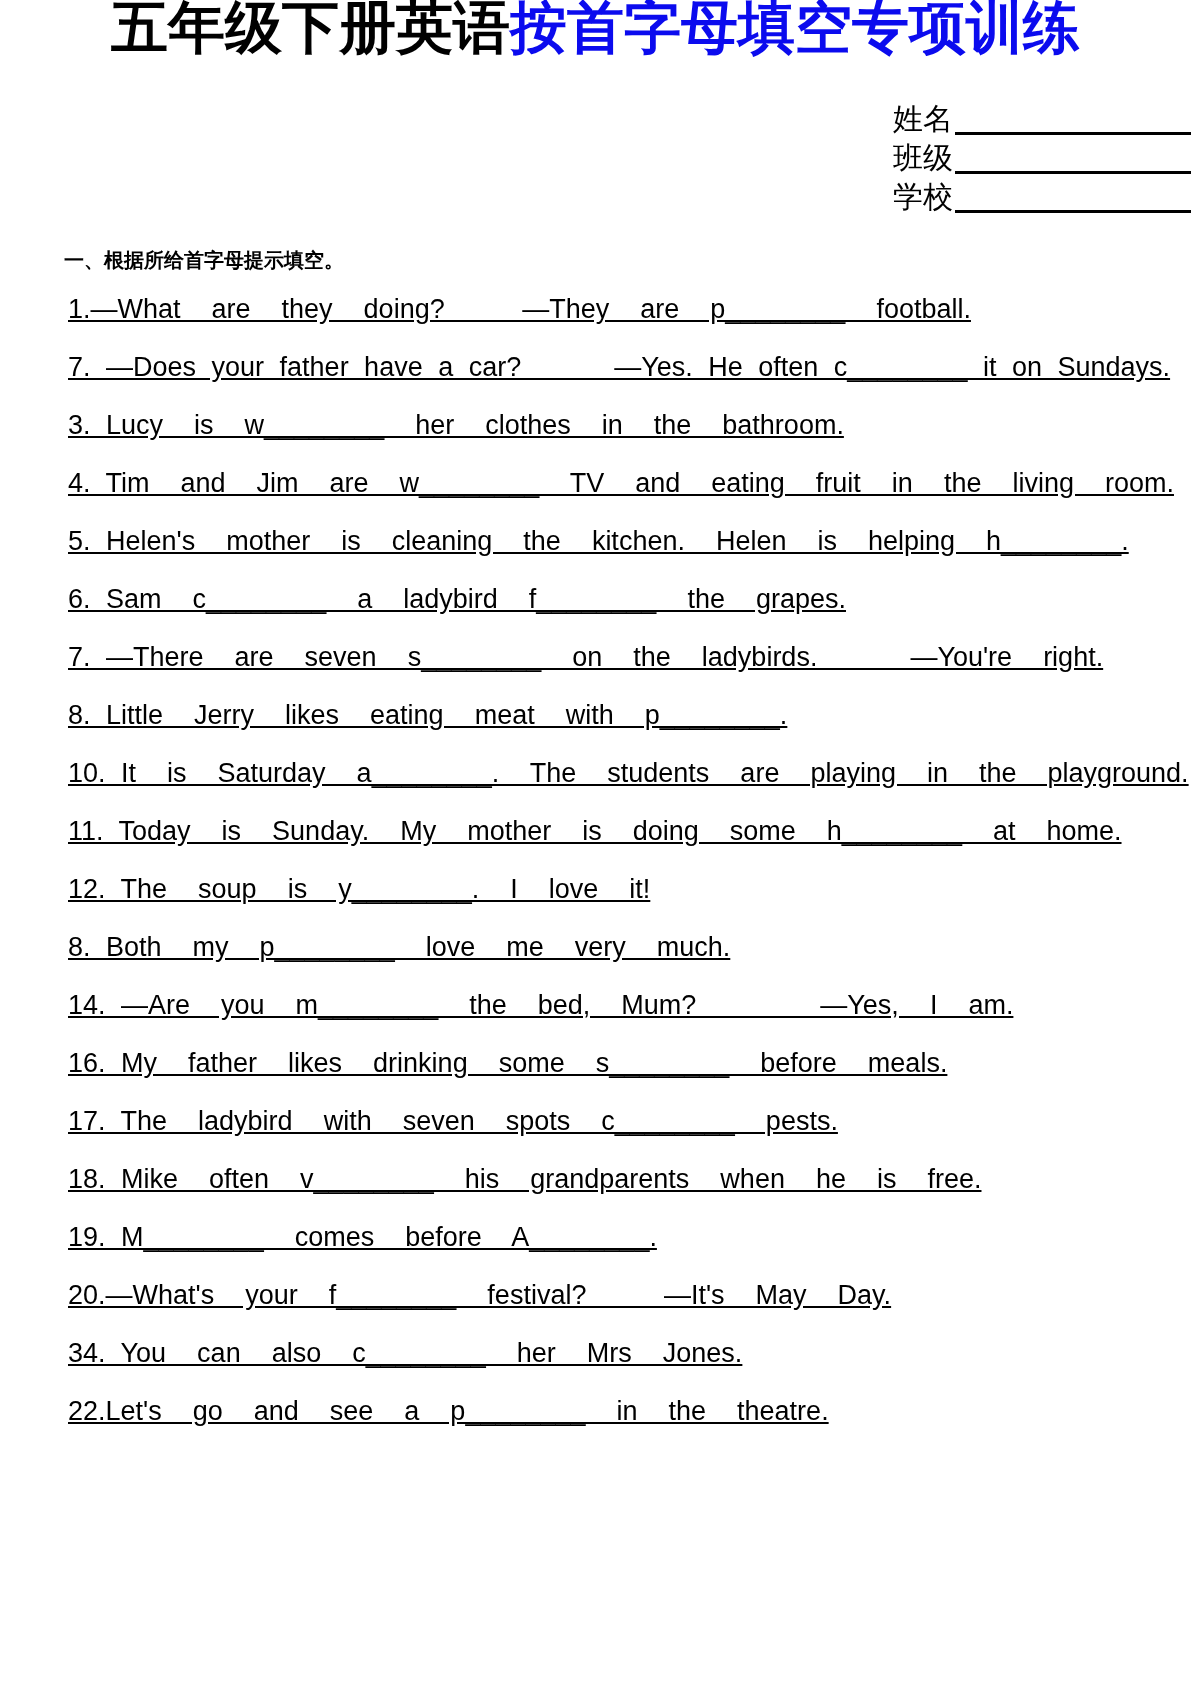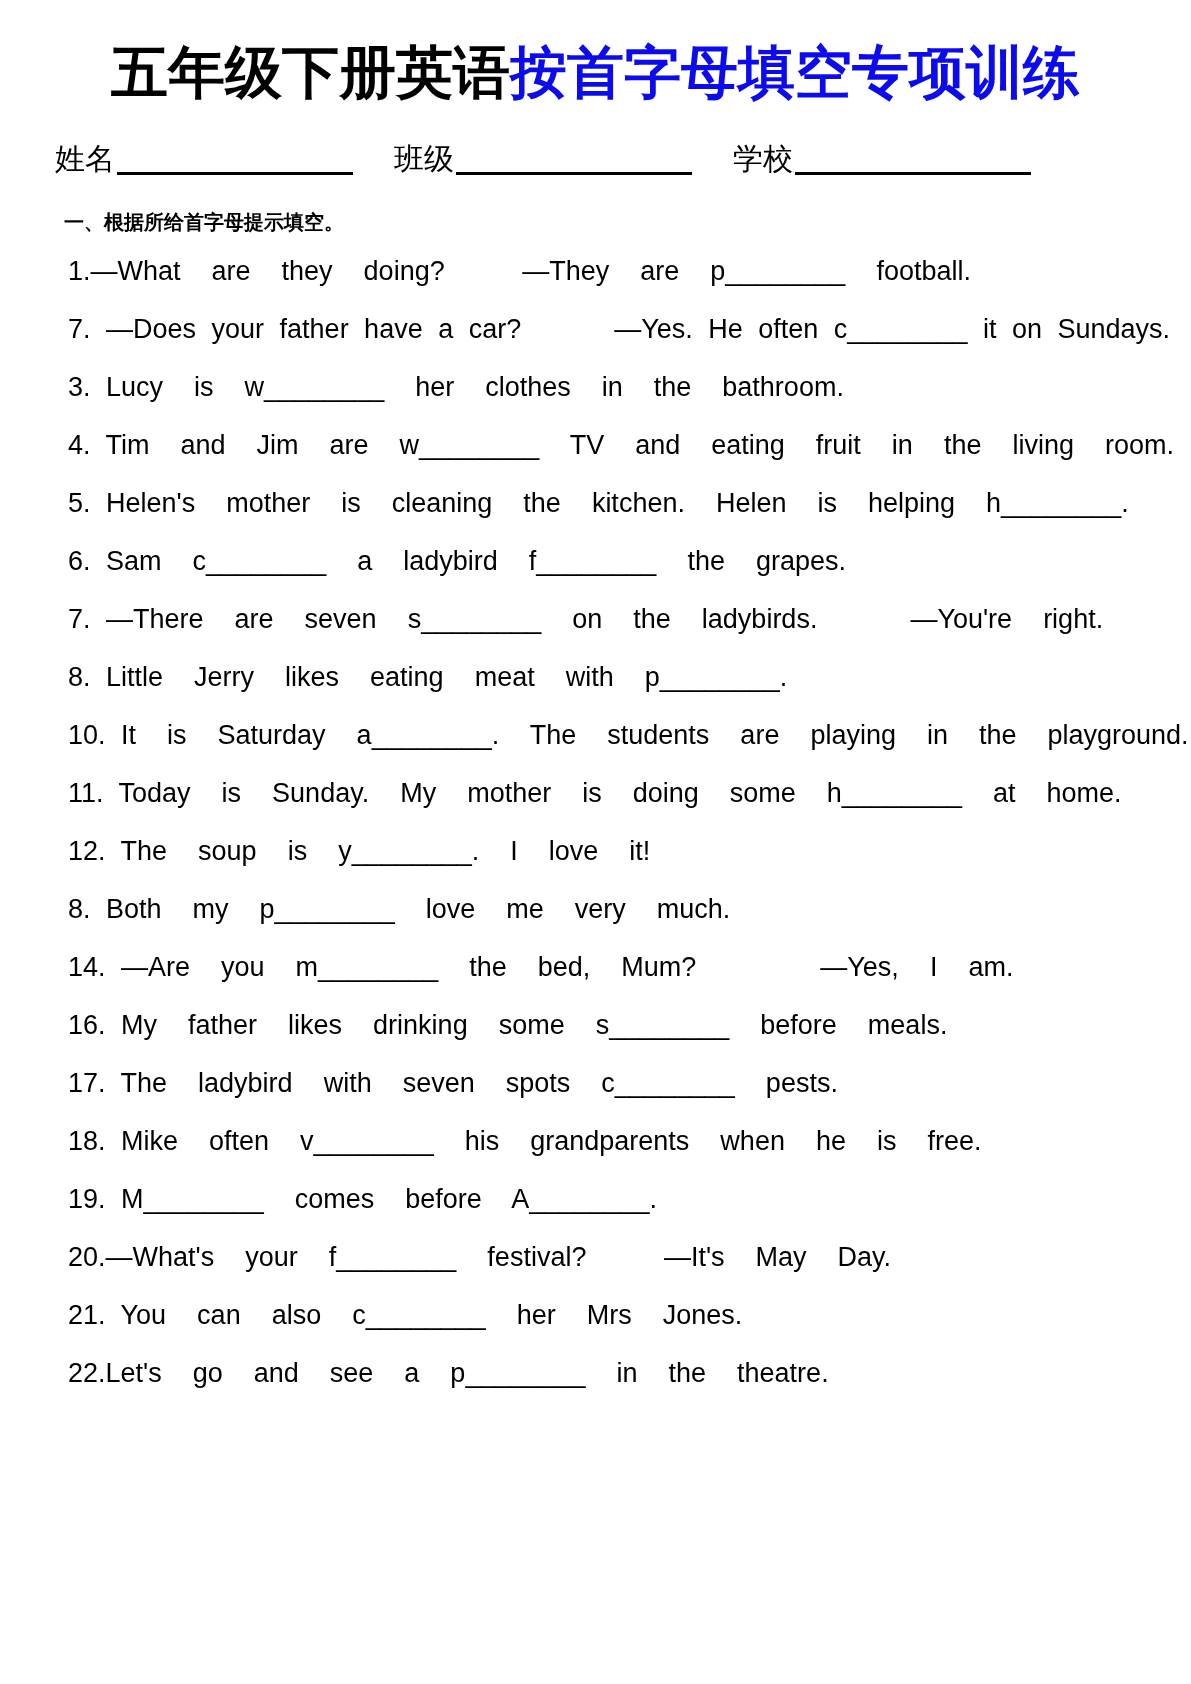--- a/index.html
+++ b/index.html
@@ -8,54 +8,56 @@
     width: 1191px;
     height: 1684px;
     background: #ffffff;
     font-family: "Liberation Sans", sans-serif;
     color: #000000;
     overflow: hidden;
     box-sizing: border-box;
   }
   .title {
     text-align: center;
-    padding-top: 40px;
     font-size: 57px;
     font-weight: bold;
     line-height: 1.15;
     white-space: nowrap;
+    font-family: Liberation Mono, monospace;
   }
   .title .title-blue { color: #0b0bee; }
   .fields {
     display: flex;
     align-items: flex-end;
     padding-left: 55px;
     margin-top: 30px;
     font-size: 30px;
     font-weight: normal;
+    flex-direction: column;
   }
   .field { display: flex; align-items: flex-end; }
   .field + .field { margin-left: 41px; }
   .field-label { line-height: 1.1; }
   .blank-line {
     display: inline-block;
     width: 236px;
     height: 36px;
     border-bottom: 3px solid #000000;
     margin-left: 2px;
   }
   .section-heading {
     margin-top: 34px;
     padding-left: 64px;
     font-size: 20px;
     font-weight: bold;
   }
   .questions {
     margin-top: 6px;
     padding-left: 68px;
+    text-decoration: underline;
   }
   .q {
     font-size: 27px;
     height: 58px;
     line-height: 58px;
     white-space: pre;
     word-spacing: 8px;
   }
 </style>
 </head>
@@ -96,17 +98,17 @@
     <div class="q">10. It  is  Saturday  a________.  The  students  are  playing  in  the  playground.</div>
     <div class="q">11. Today  is  Sunday.  My  mother  is  doing  some  h________  at  home.</div>
     <div class="q">12. The  soup  is  y________.  I  love  it!</div>
     <div class="q">8. Both  my  p________  love  me  very  much.</div>
     <div class="q">14. —Are  you  m________  the  bed,  Mum?        —Yes,  I  am.</div>
     <div class="q">16. My  father  likes  drinking  some  s________  before  meals.</div>
     <div class="q">17. The  ladybird  with  seven  spots  c________  pests.</div>
     <div class="q">18. Mike  often  v________  his  grandparents  when  he  is  free.</div>
     <div class="q">19. M________  comes  before  A________.</div>
     <div class="q">20.—What's  your  f________  festival?     —It's  May  Day.</div>
-    <div class="q">21. You  can  also  c________  her  Mrs  Jones.</div>
+    <div class="q">34. You  can  also  c________  her  Mrs  Jones.</div>
     <div class="q">22.Let's  go  and  see  a  p________  in  the  theatre.</div>
   </div>
 
 </div>
 
 </body></html>

